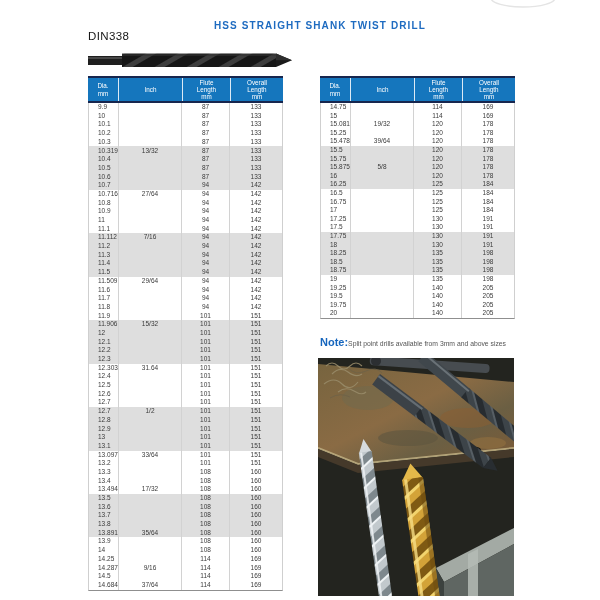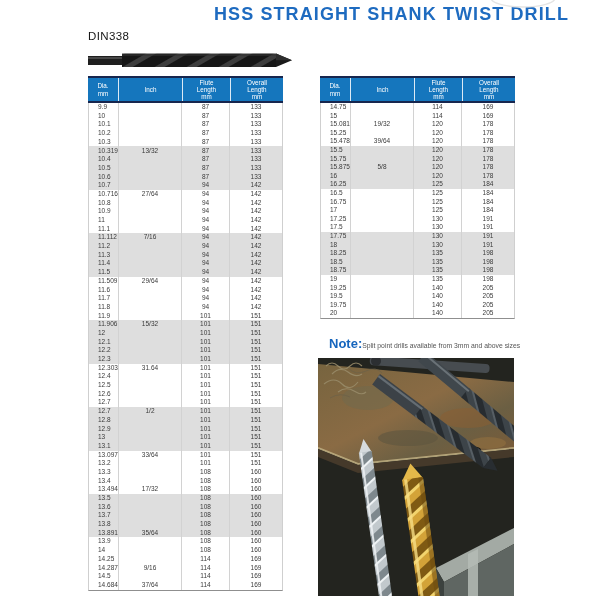--- a/index.html
+++ b/index.html
@@ -1,19 +1,19 @@
 <!DOCTYPE html>
 <html><head>
 <meta charset="utf-8">
 <style>
   html,body{margin:0;padding:0;}
   body{width:600px;height:600px;background:#ffffff;font-family:"Liberation Sans", sans-serif;}
   .page{position:relative;width:600px;height:600px;background:#fff;overflow:hidden;}
 
-  .title{position:absolute;left:214px;top:4px;font-size:18px;font-weight:bold;
+  .title{position:absolute;left:214px;top:20px;font-size:10px;font-weight:bold;
          color:#1e6bc0;letter-spacing:1.1px;white-space:nowrap;text-align:center;}
   .arc{position:absolute;left:488px;top:0;}
   .din{position:absolute;left:88px;top:30px;font-size:11.5px;font-weight:normal;color:#161616;letter-spacing:.4px;}
   .drill-illus{position:absolute;left:88px;top:50px;}
 
   .table{position:absolute;width:195px;color:#3a3a3a;}
   .t-left{left:88px;top:76px;}
   .t-right{left:320px;top:76px;}
   .thead{display:grid;grid-template-columns:31px 64px 48px 52px;height:27px;box-sizing:border-box;
          background:#1576bd;color:#fff;border-top:2px solid #17264e;border-bottom:2px solid #17264e;}
@@ -24,21 +24,21 @@
          box-sizing:content-box;background:#fff;}
   .tr{display:grid;grid-template-columns:30px 63px 48px 52px;height:8.69px;}
   .t-right .tr{height:8.6px;}
   .tr.shaded{background:#dedede;}
   .td{display:flex;align-items:center;justify-content:center;font-size:6.5px;line-height:1;
       border-right:1px solid #d2d2d2;box-sizing:border-box;overflow:hidden;}
   .td:last-child{border-right:none;}
   .td.c0{justify-content:flex-start;padding-left:9px;}
 
   .note{position:absolute;left:320px;top:336px;font-size:6.8px;color:#555;white-space:nowrap;}
-  .note-label{color:#1565bd;font-weight:bold;font-size:13px;margin-left:9px;}
+  .note-label{color:#1565bd;font-weight:bold;font-size:11px;}
 
   .photo{position:absolute;left:318px;top:358px;}
 </style>
 </head>
 <body>
 
 <div class="page">
 
   <div class="title">HSS STRAIGHT SHANK TWIST DRILL</div>
 

